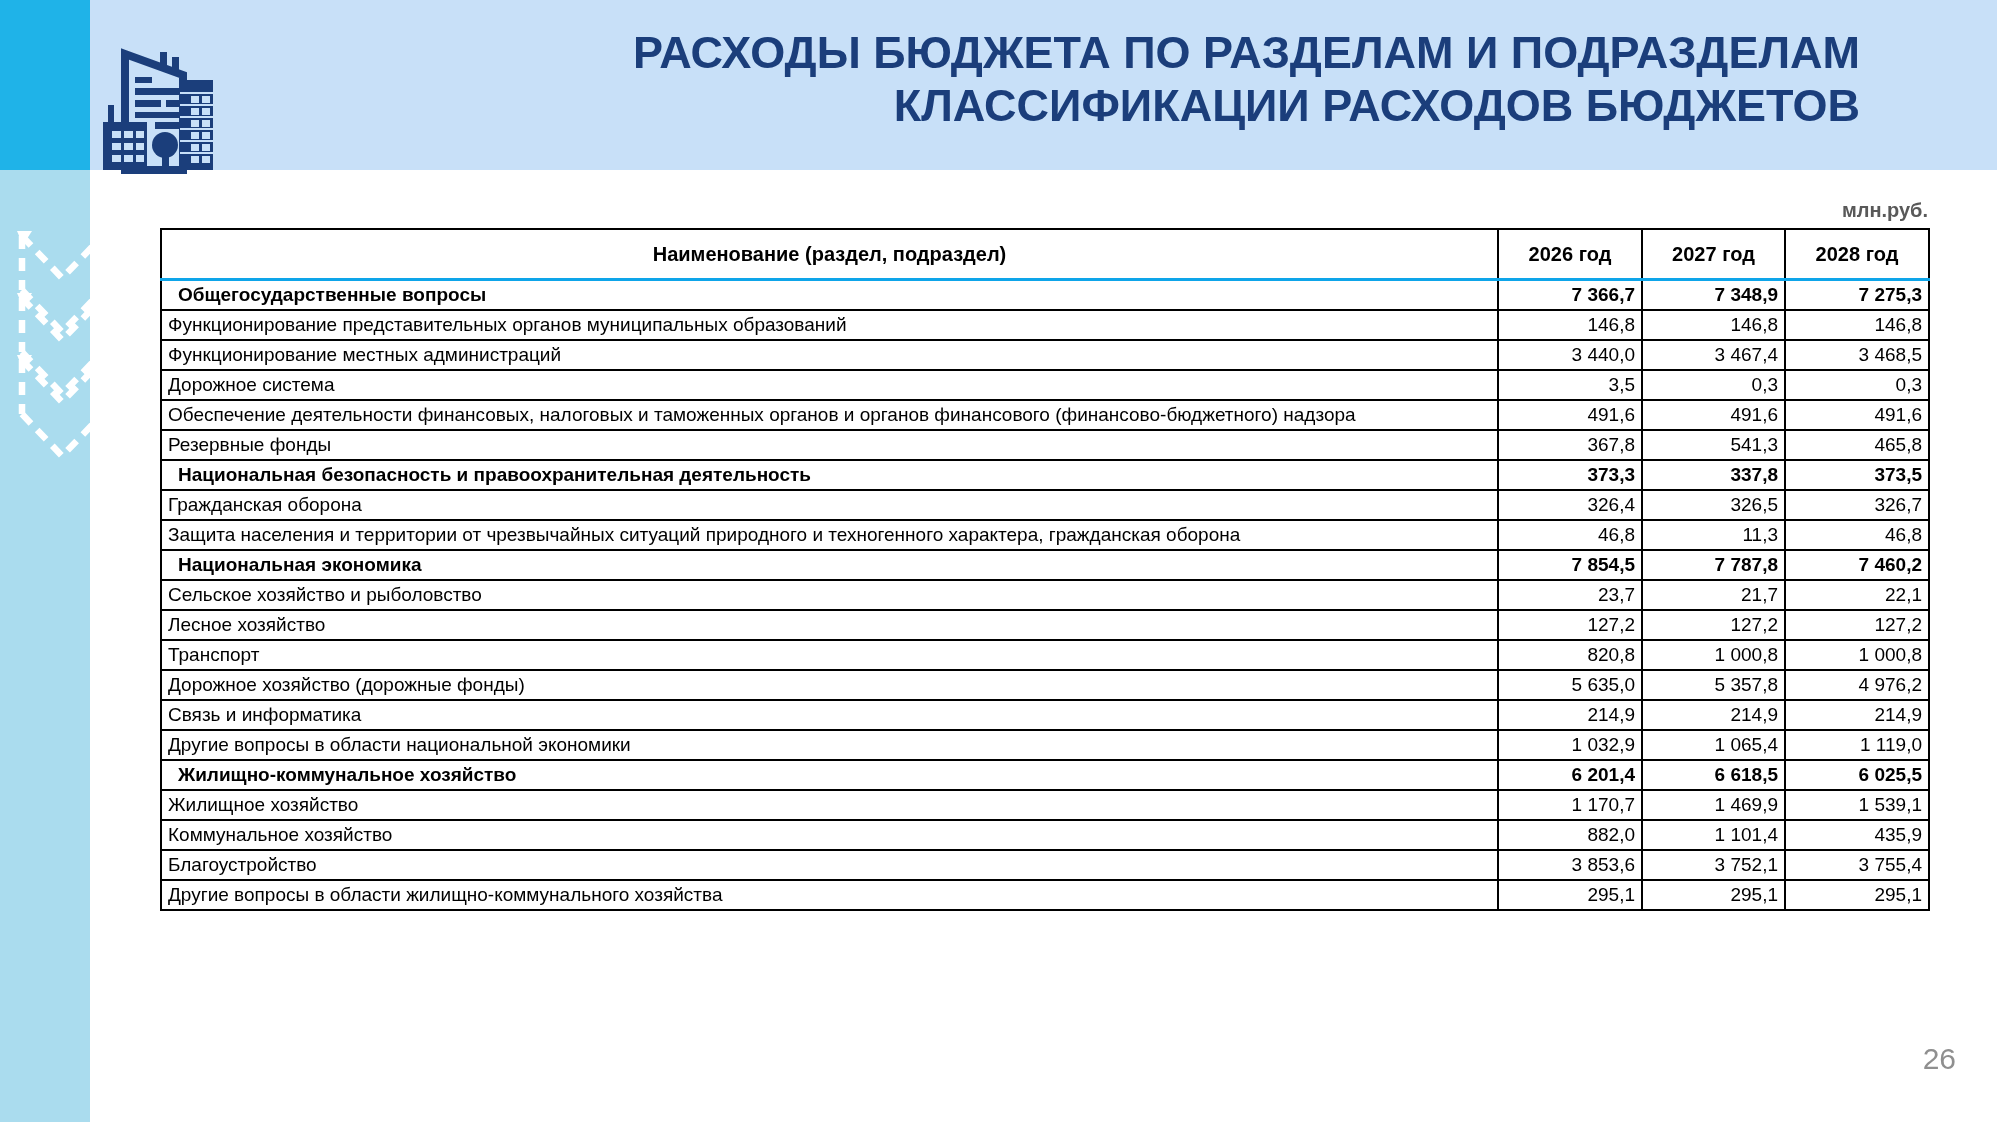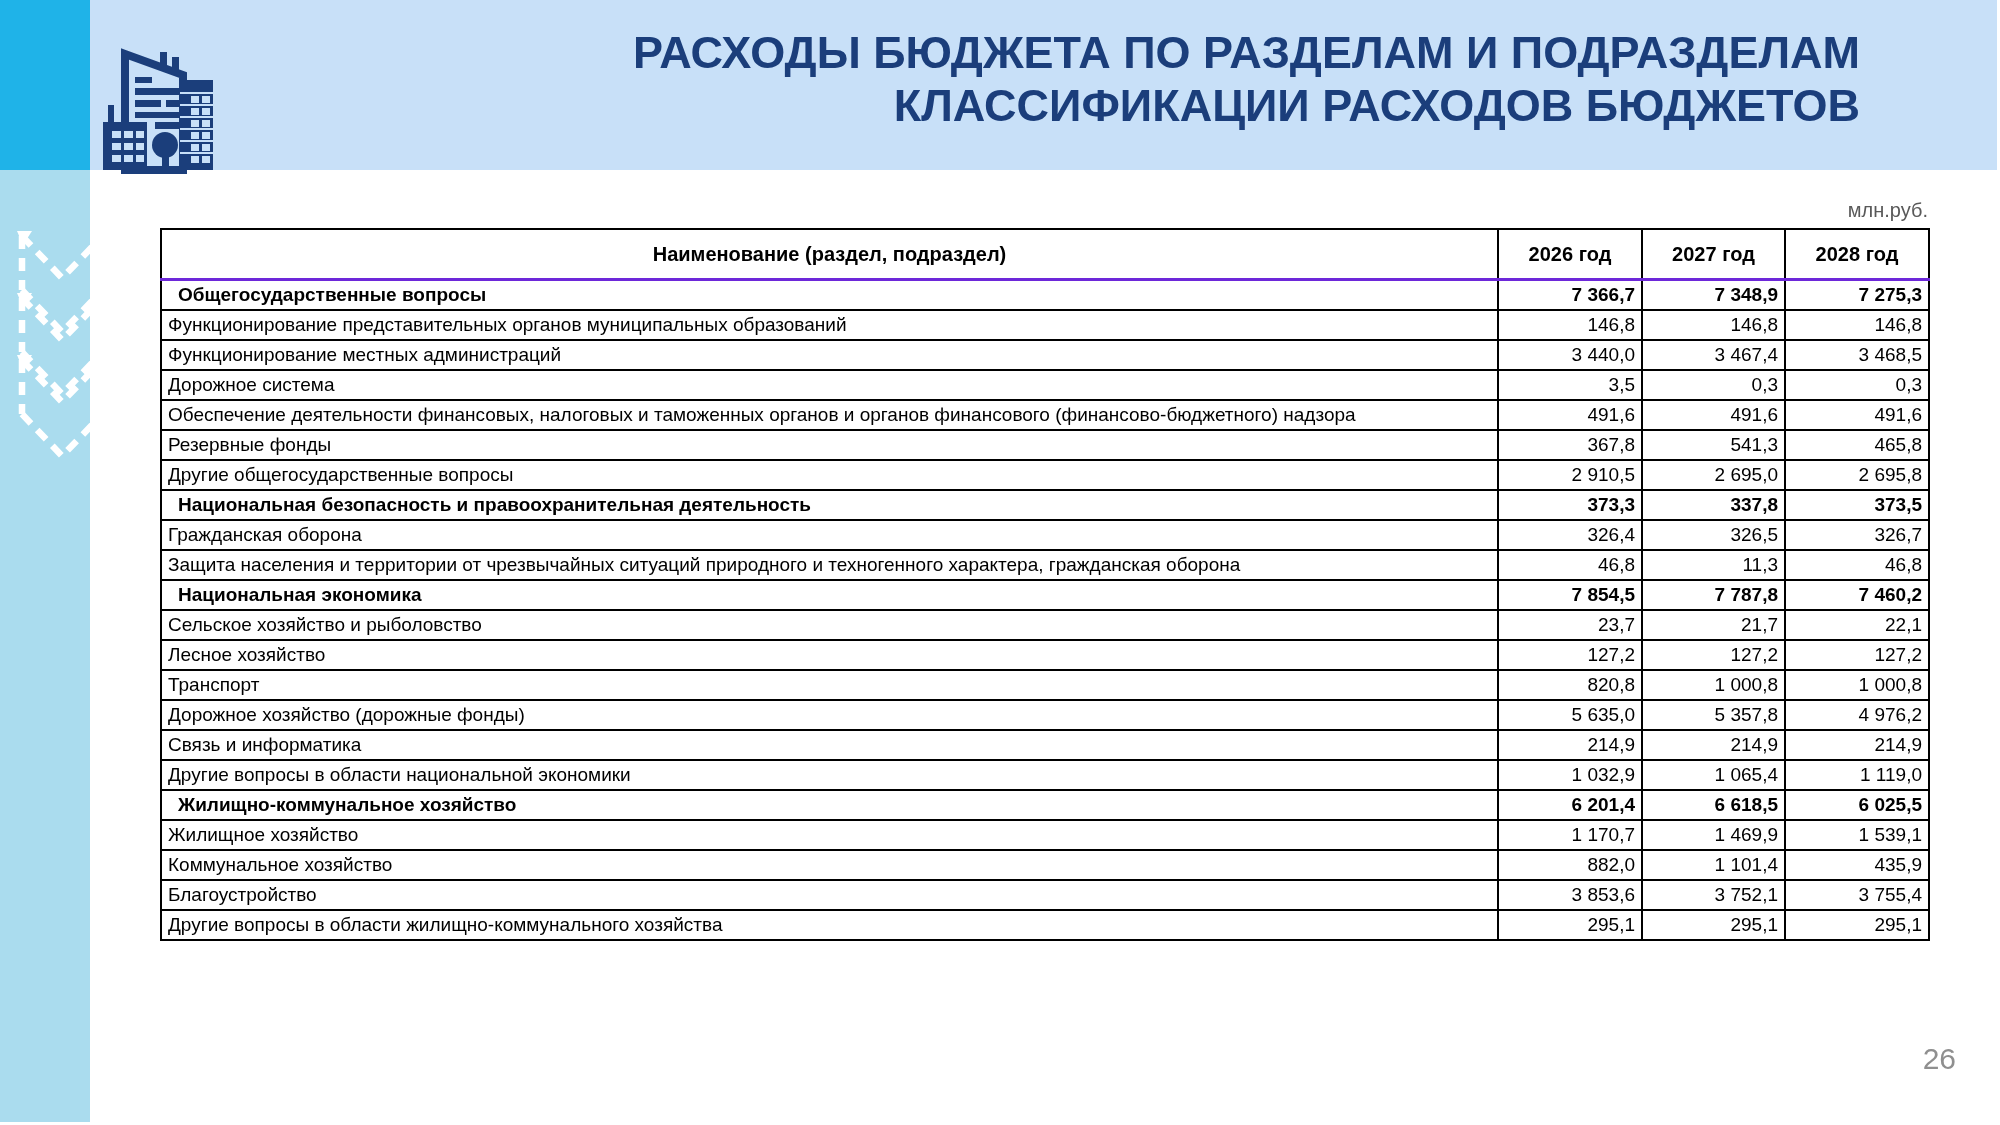--- a/index.html
+++ b/index.html
@@ -22,34 +22,34 @@
   }
   .chevrons { position:absolute; left:0; top:28px; }
   .icon-wrap { position:absolute; left:95px; top:30px; width:140px; height:150px; }
   .slide-title {
     position:absolute; left:250px; right:140px; top:26px;
     text-align:right; color:#1b3e7b; font-weight:bold;
     font-size:45px; line-height:1.18; letter-spacing:0px;
   }
   .units-label {
     position:absolute; top:199px; right:72px;
-    font-size:20px; color:#595959;
+    font-size:20px; color:#595959;font-weight:bold;
   }
   table.budget {
     position:absolute; left:160px; top:228px; width:1768px;
     border-collapse:collapse; table-layout:fixed;
     color:#000;
   }
   table.budget th, table.budget td {
     border:2px solid #000;
     overflow:hidden;
   }
   table.budget thead th {
     height:48px; font-size:20px; font-weight:bold; text-align:center;
-    border-bottom:3px solid #6d28d9;
+    border-bottom:3px solid #0ea5e9;
     padding:0 4px;
   }
   table.budget tbody td {
     height:28px; font-size:19px; padding:0 6px;
     white-space:nowrap; vertical-align:middle;
   }
   table.budget td.num { text-align:right; }
   table.budget tr.bold td { font-weight:bold;padding-left:16px; }
   .page-number {
     position:absolute; top:1042px; right:44px;
@@ -192,26 +192,20 @@
         <td class="num">491,6</td>
         <td class="num">491,6</td>
         <td class="num">491,6</td>
       </tr>
       <tr>
         <td>Резервные фонды</td>
         <td class="num">367,8</td>
         <td class="num">541,3</td>
         <td class="num">465,8</td>
       </tr>
-      <tr>
-        <td>Другие общегосударственные вопросы</td>
-        <td class="num">2 910,5</td>
-        <td class="num">2 695,0</td>
-        <td class="num">2 695,8</td>
-      </tr>
       <tr class="bold">
         <td>Национальная безопасность и правоохранительная деятельность</td>
         <td class="num">373,3</td>
         <td class="num">337,8</td>
         <td class="num">373,5</td>
       </tr>
       <tr>
         <td>Гражданская оборона</td>
         <td class="num">326,4</td>
         <td class="num">326,5</td>

